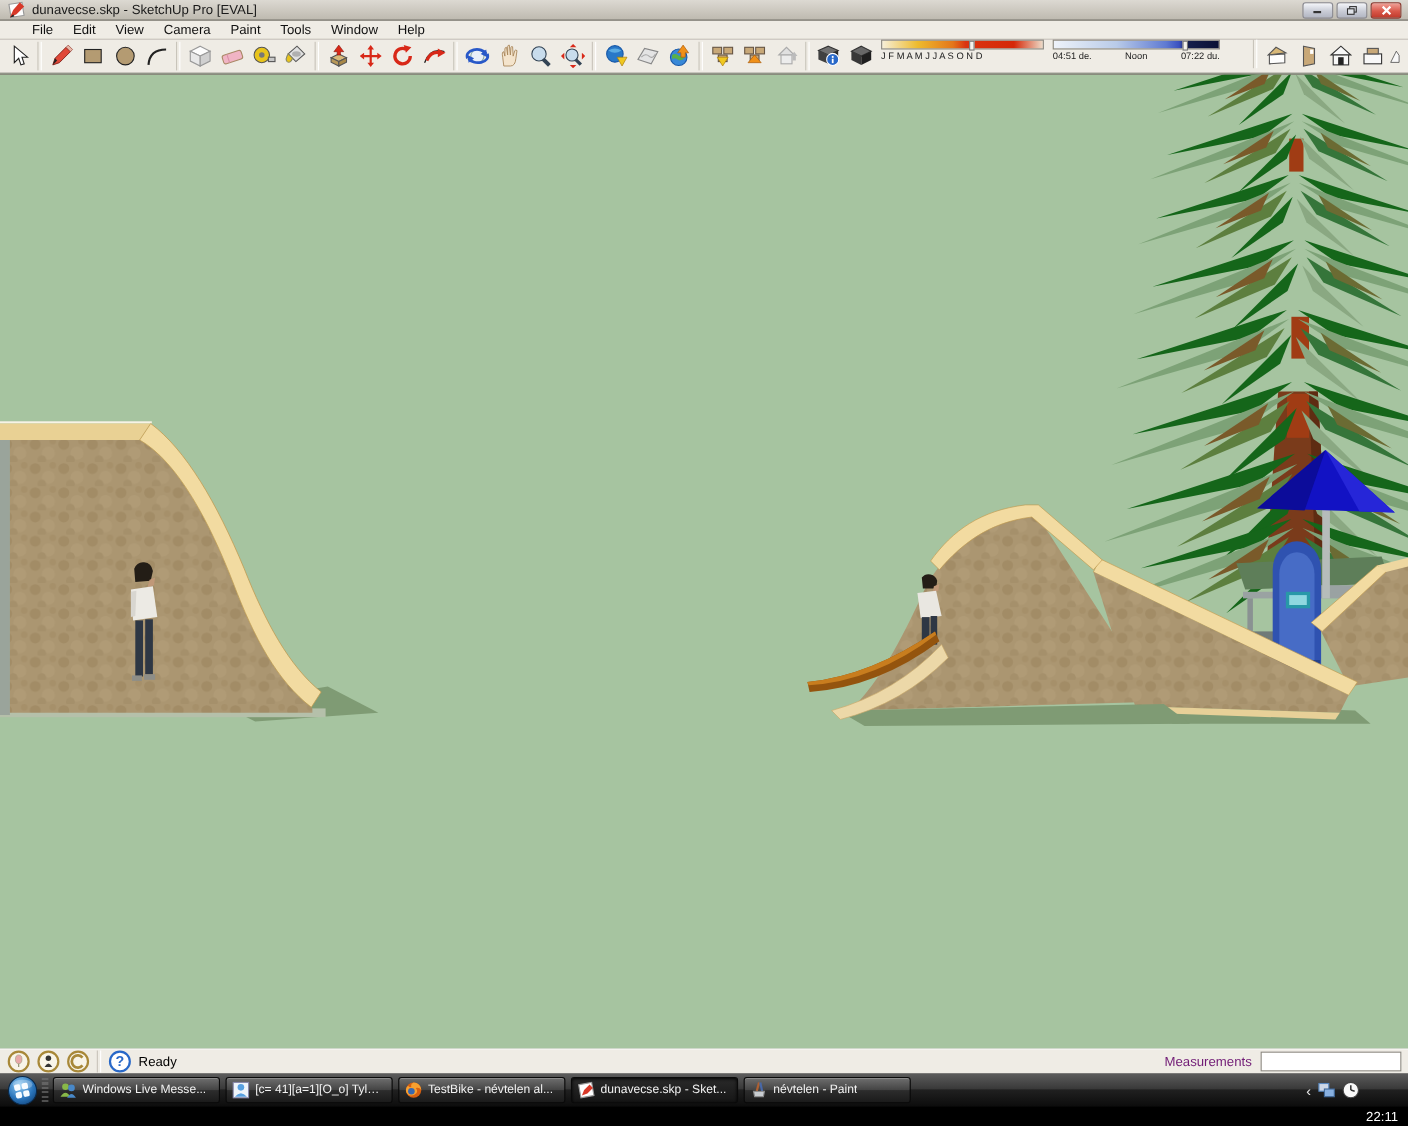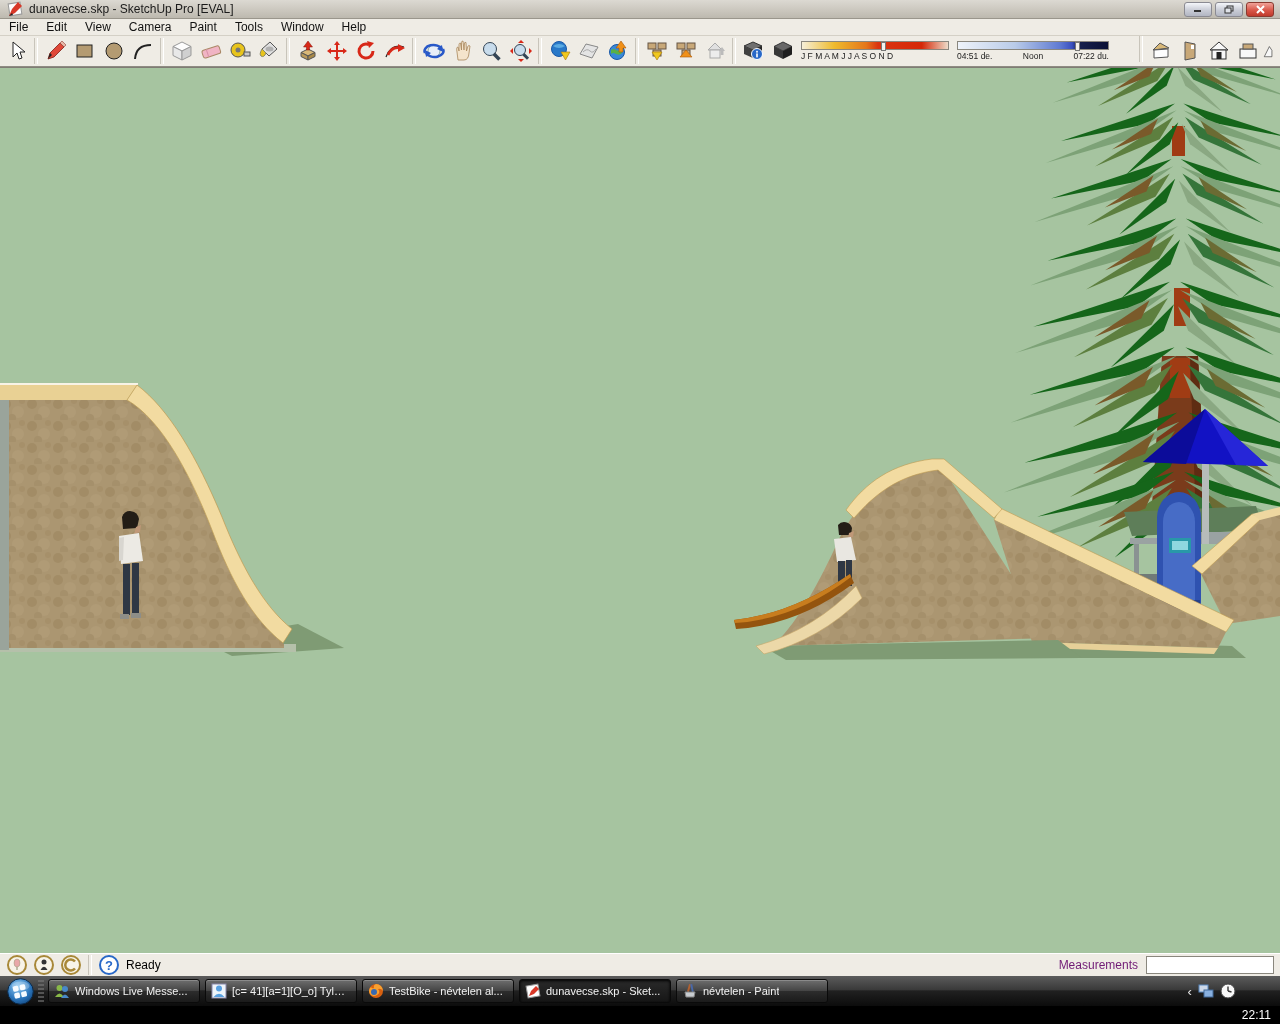--- a/index.html
+++ b/index.html
@@ -12,28 +12,28 @@
   .titlebar .appicon{width:18px;height:18px;margin:0 5px 0 2px;}
   .titlebar .title{font-size:12px;color:#1a1a1a;flex:1;white-space:nowrap;}
   .winbtns{display:flex;gap:3px;margin-right:2px;}
   .winbtn{width:28px;height:15px;border:1px solid #8a8a92;border-radius:3px;
     background:linear-gradient(#f4f6fa,#c9ccd6 55%,#b2b6c2);display:flex;align-items:center;justify-content:center;
     font-size:9px;color:#333;box-sizing:border-box;}
   .winbtn.close{background:linear-gradient(#f0a298,#d9584a 55%,#c03a2c);border-color:#8a3a30;color:#fff;font-weight:bold;}
   .winbtn svg{display:block;}
 
   
-  .menubar{height:18px;background:#efece5;display:flex;align-items:center;padding-left:0;
+  .menubar{height:18px;background:#efece5;display:flex;align-items:center;padding-left:20px;
     border-bottom:1px solid #d4d0c6;}
   .menu-item{font-size:12px;color:#111;padding:1px 9px;cursor:default;}
 
   
   .toolbar{height:36px;background:#efece5;display:flex;align-items:center;padding:0 2px;
     border-bottom:1px solid #8f8c83;box-sizing:border-box;}
-  .tgroup{display:flex;align-items:center;}
+  .tgroup{display:flex;align-items:flex-start;}
   .tsep{width:2px;height:26px;margin:0 3px;border-left:1px solid #c8c4ba;border-right:1px solid #ffffff;}
   .tbtn{width:27px;height:28px;display:flex;align-items:center;justify-content:center;border:1px solid transparent;}
   .tbtn svg{display:block;}
   .slider{display:flex;flex-direction:column;justify-content:center;margin:0 4px;position:relative;}
   .slider .bar{height:9px;border:1px solid #8a877e;box-sizing:border-box;position:relative;}
   .slider .labels{font-size:8.5px;color:#222;display:flex;justify-content:space-between;margin-top:1px;}
   .slider .thumb{position:absolute;top:0;width:5px;height:9px;background:#f4f2ec;border:1px solid #777;box-sizing:border-box;}
   .date-slider{width:148px;}
   .date-slider .bar{background:linear-gradient(90deg,#f6efd8 0%,#eebb2e 22%,#e4761a 44%,#da3410 52%,#d52808 82%,#eddbc8 100%);}
   .date-slider .labels{letter-spacing:0;}

